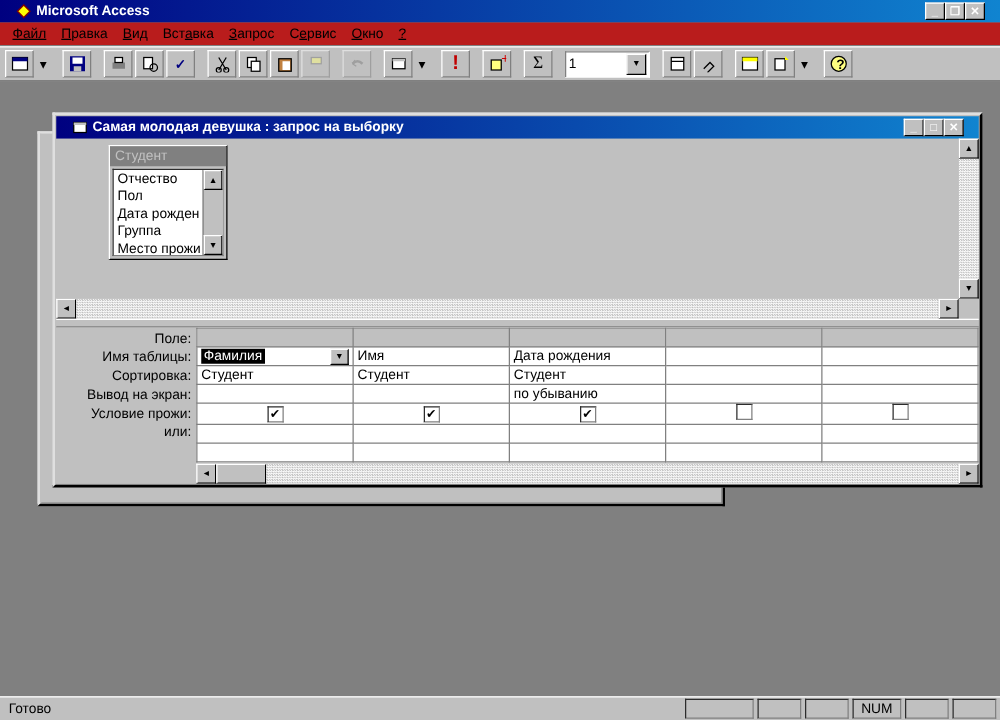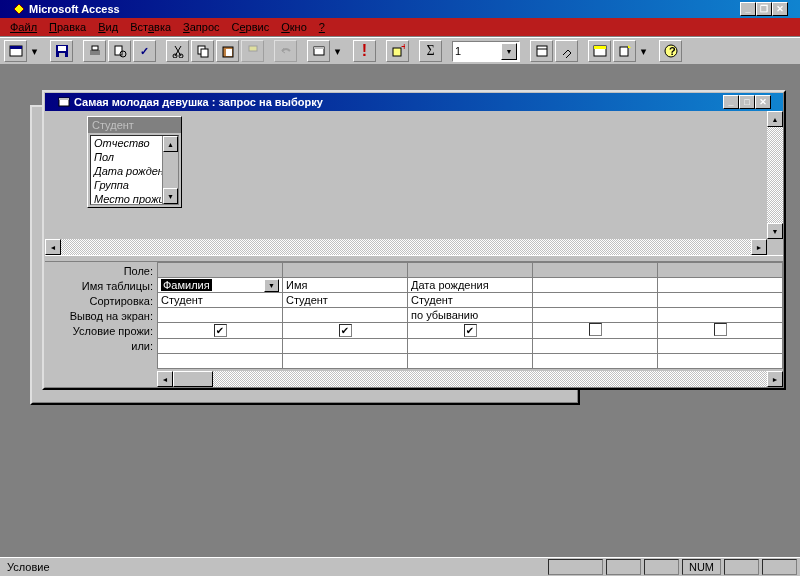--- a/index.html
+++ b/index.html
@@ -22,21 +22,21 @@
 .tcombo .dd { width: 16px; height: 17px; background: #c0c0c0; border: 1px solid; border-color: #fff #000 #000 #fff; margin-left: auto; display:flex; align-items:center; justify-content:center; font-size:7px; }
 
 .workspace { position: absolute; top: 65px; left: 0; right: 0; bottom: 19px; background: #808080; }
 
 .mdiwin { position: absolute; background: #c0c0c0; border: 2px solid; border-color: #dfdfdf #000 #000 #dfdfdf; }
 .mdiwin .inner { border: 1px solid; border-color: #c0c0c0 #808080 #808080 #c0c0c0; height: 100%; display: flex; flex-direction: column; }
 
 .qtop { flex: 0 0 130px; position: relative; background: #c0c0c0; overflow: hidden; }
 .fieldlist { position: absolute; left: 42px; top: 5px; width: 95px; background: #c0c0c0; border: 1px solid; border-color: #fff #000 #000 #fff; }
 .fieldlist .flhead { background: #808080; color: #c0c0c0; padding: 2px 4px; font-size: 11px; }
-.fieldlist .flbody { background: white; border: 1px inset #808080; margin: 2px; height: 70px; overflow: hidden; position: relative; font-style: italic; }
+.fieldlist .flbody { background: white; border: 1px inset #808080; margin: 2px; height: 70px; overflow: hidden; position: relative; }
 .fieldlist .flbody .flitem { padding: 1px 3px; white-space: nowrap; overflow: hidden; }
 .fieldlist .flsb { position: absolute; right: 0; top: 0; bottom: 0; width: 16px; background: #c0c0c0; border-left: 1px solid #808080; }
 .fieldlist .flsb div { height: 16px; background: #c0c0c0; border: 1px solid; border-color: #fff #000 #000 #fff; display:flex; align-items:center; justify-content:center; font-size:7px; }
 
 .hsb, .vsb { background: #dfdfdf; }
 .hsb { height: 16px; display: flex; }
 .hsb .sbtn, .vsb .sbtn { width: 16px; height: 16px; background: #c0c0c0; border: 1px solid; border-color: #fff #000 #000 #fff; display:flex; align-items:center; justify-content:center; font-size:7px; }
 .hsb .track { flex: 1; background: repeating-conic-gradient(#c0c0c0 0% 25%, #fff 0% 50%) 50% / 2px 2px; }
 .vsb { width: 16px; display: flex; flex-direction: column; }
 .vsb .track { flex: 1; background: repeating-conic-gradient(#c0c0c0 0% 25%, #fff 0% 50%) 50% / 2px 2px; }
@@ -336,20 +336,20 @@
             </div>
           </div>
         </div>
       </div>
 
     </div>
   </div>
 </div>
 
 <div class="statusbar">
-  <div class="main">Условие</div>
+  <div class="main">Готово</div>
   <div class="cell" style="width:55px"></div>
   <div class="cell" style="width:35px"></div>
   <div class="cell" style="width:35px"></div>
   <div class="cell">NUM</div>
   <div class="cell" style="width:35px"></div>
   <div class="cell" style="width:35px"></div>
 </div>
 
 </body></html>

